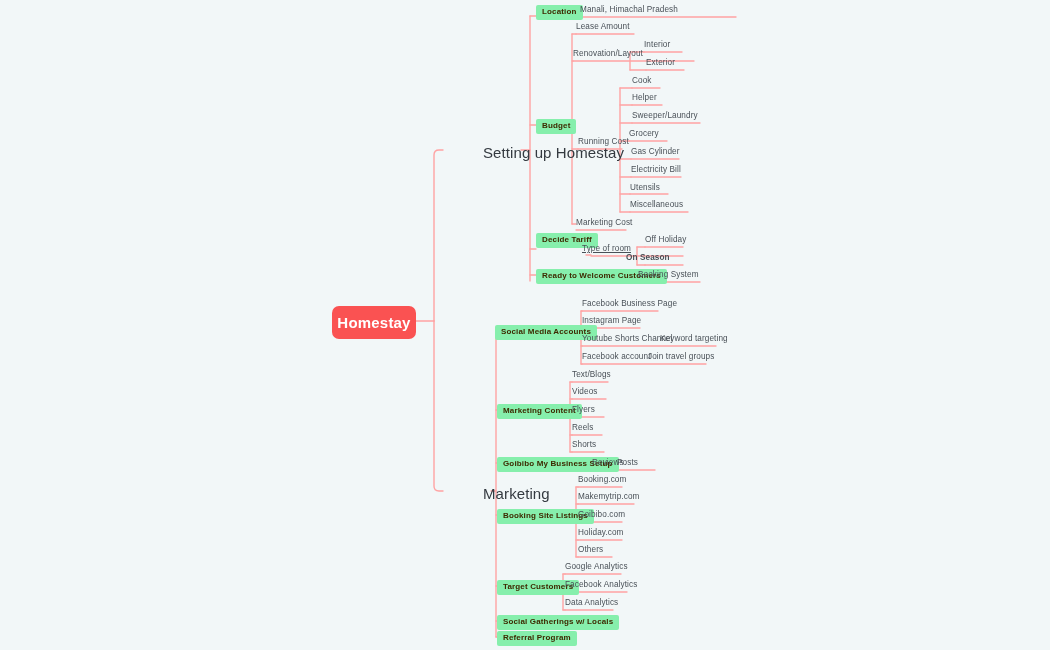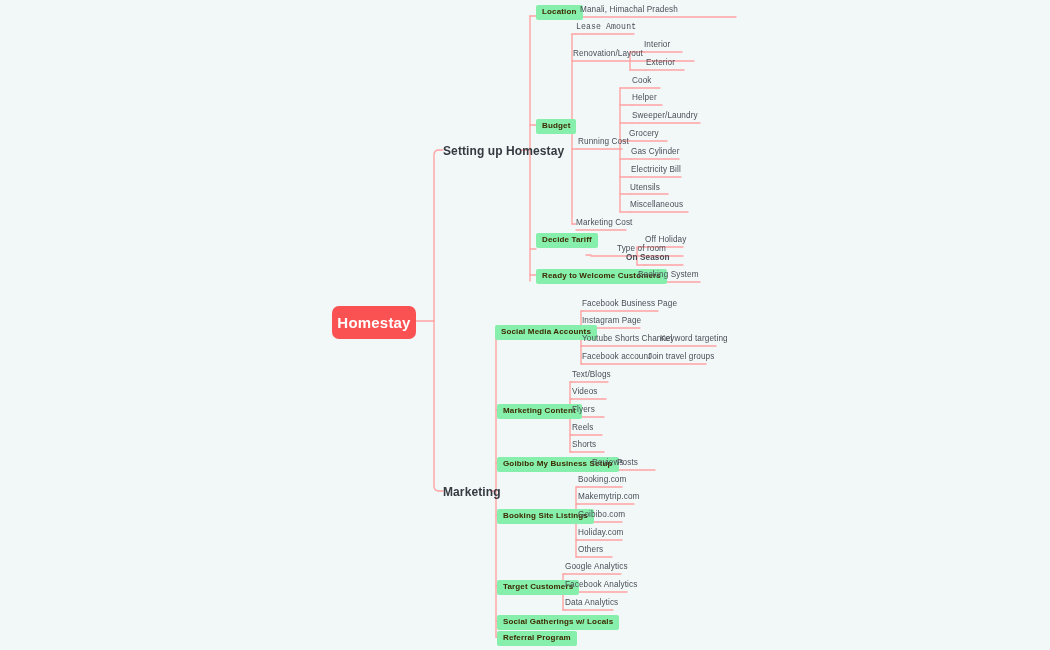--- a/index.html
+++ b/index.html
@@ -22,23 +22,24 @@
     font-size:15px;
     border-radius:7px;
     padding:8px 16px;
     letter-spacing:0.2px;
     box-sizing:border-box;
     display:flex;align-items:center;justify-content:center;
   }
 
   .branch{
     color:#343a40;
-    font-weight:bold;
-    font-size:12px;
+    font-weight:normal;
+    font-size:15px;
     letter-spacing:0.1px;
+    margin-left:40px;
   }
 
   .badge{
     background:#86efac;
     color:#3d2a00;
     font-weight:bold;
     font-size:8px;
     letter-spacing:0.15px;
     padding:3px 6px 4px 6px;
     border-radius:2px;
@@ -200,21 +201,21 @@
   <div class="node badge" style="left:536px;top:5px;">
     <span>Location</span>
   </div>
   <div class="node leaf" style="left:580px;top:6px;">
     <span>Manali, Himachal Pradesh</span>
   </div>
 
   <div class="node badge" style="left:536px;top:119px;">
     <span>Budget</span>
   </div>
-  <div class="node leaf" style="left:576px;top:23px;font-family:Liberation Mono, monospace;">
+  <div class="node leaf" style="left:576px;top:23px;">
     <span>Lease Amount</span>
   </div>
   <div class="node leaf" style="left:573px;top:50px;">
     <span>Renovation/Layout</span>
   </div>
   <div class="node leaf" style="left:644px;top:41px;">
     <span>Interior</span>
   </div>
   <div class="node leaf" style="left:646px;top:59px;">
     <span>Exterior</span>
@@ -246,21 +247,21 @@
   <div class="node leaf" style="left:630px;top:201px;">
     <span>Miscellaneous</span>
   </div>
   <div class="node leaf" style="left:576px;top:219px;">
     <span>Marketing Cost</span>
   </div>
 
   <div class="node badge" style="left:536px;top:233px;">
     <span>Decide Tariff</span>
   </div>
-  <div class="node leaf" style="left:617px;top:245px;">
+  <div class="node leaf" style="left:582px;top:245px;text-decoration:underline;">
     <span>Type of room</span>
   </div>
   <div class="node leaf" style="left:645px;top:236px;">
     <span>Off Holiday</span>
   </div>
   <div class="node leaf" style="left:626px;top:254px;font-weight:bold;">
     <span>On Season</span>
   </div>
 
   <div class="node badge" style="left:536px;top:269px;">

